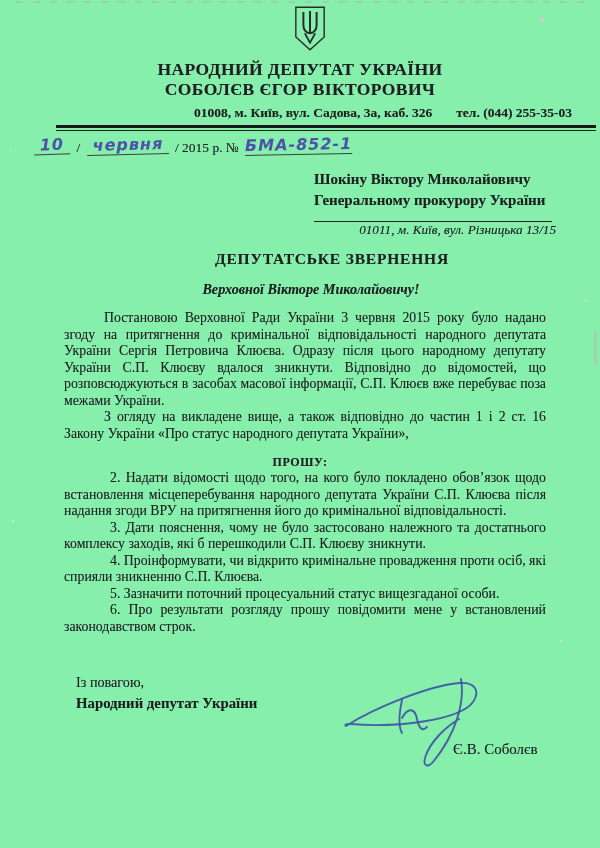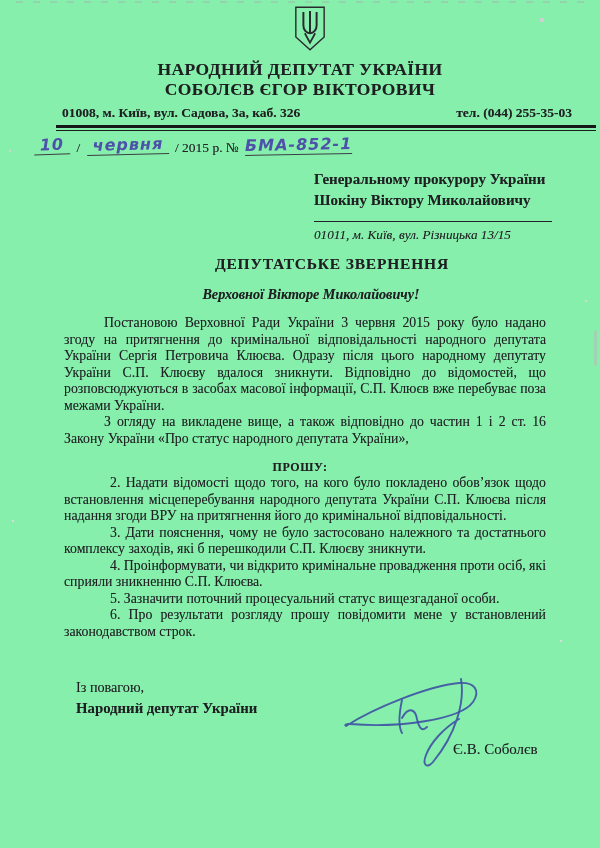--- a/index.html
+++ b/index.html
@@ -20,39 +20,39 @@
   .scan-streak{position:absolute;right:3px;top:330px;width:3px;height:36px;
     background:#b9b9bc;opacity:.55;border-radius:2px;}
   .scan-specks{position:absolute;left:0;top:0;width:2px;height:2px;background:transparent;
     box-shadow:541px 19px 0 1px #cfcfd2, 9px 150px 0 0 #d2d2d5, 585px 300px 0 0 #d6d6d8,
                12px 520px 0 0 #dcdcde, 560px 640px 0 0 #dadadc;}
   
   .emblem{position:relative;margin:5px 0 0 293px;width:34px;height:47px;}
   .hdr-line1{margin-top:7px;text-align:center;font-weight:bold;font-size:17.5px;
     letter-spacing:.4px;line-height:20px;}
   .hdr-line2{text-align:center;font-weight:bold;font-size:17.5px;letter-spacing:.4px;line-height:21px;}
-  .addr-row{display:flex;justify-content:space-between;align-items:baseline;
-    margin:5px 28px 0 62px;font-weight:bold;font-size:13.5px;}
+  .addr-row{display:flex;justify-content:flex-end;align-items:baseline;
+    margin:5px 28px 0 62px;font-weight:bold;font-size:13.5px;gap:24px;}
   .double-rule{margin:4px 4px 0 56px;height:2px;
     border-top:3.2px solid #17171a;border-bottom:1.5px solid #1d1d20;}
   
   .ref-line{margin:7px 0 0 34px;font-size:13.5px;white-space:nowrap;}
   .hw{font-family:"DejaVu Sans",sans-serif;font-style:italic;font-weight:bold;
     color:#4e51a9;font-size:16px;text-shadow:none;letter-spacing:1px;}
   .u-seg{display:inline-block;border-bottom:1.2px solid #3d3d44;text-align:center;
     vertical-align:baseline;line-height:18px;}
   .u-day{min-width:36px;transform:rotate(-2deg) translateY(-2px);}
   .u-month{min-width:82px;transform:rotate(-1.5deg) translateY(-2px);}
   .u-num{min-width:82px;transform:rotate(-1deg) translateY(-2px);}
   .printed-seg{padding:0 3px;color:#232327;}
   
   .recipient{margin:12px 0 0 314px;width:242px;}
   .recipient .r-line{font-weight:bold;font-size:15px;line-height:20.5px;}
   .r-rule{border-top:1.6px solid #232327;margin-top:11px;width:238px;}
-  .r-addr{margin-top:5px;font-style:italic;font-size:13.2px;white-space:nowrap;}
+  .r-addr{font-style:italic;font-size:13.2px;white-space:nowrap;text-align:right;}
   
   .doc-title{margin:12px 0 0 215px;font-weight:bold;font-size:15.5px;letter-spacing:.8px;}
   .salutation{margin-top:13px;text-align:center;padding-left:22px;
     font-weight:bold;font-style:italic;font-size:14.2px;}
   p.body{margin:0 54px 0 64px;font-size:13.8px;line-height:16.5px;
     text-align:justify;text-indent:40px;}
   p.p1{margin-top:12px;}
   .request{margin-top:13px;text-align:center;
     font-weight:bold;font-size:12px;letter-spacing:.6px;}
   p.item{text-indent:46px;}
@@ -95,22 +95,22 @@
 
   <div class="ref-line">
     <span class="hw u-seg u-day">10</span>
     <span class="printed-seg">/</span>
     <span class="hw u-seg u-month">червня</span>
     <span class="printed-seg">/ 2015 р. №</span>
     <span class="hw u-seg u-num">БМА-852-1</span>
   </div>
 
   <div class="recipient">
+    <div class="r-line">Шокіну Віктору Миколайовичу</div>
     <div class="r-line">Генеральному прокурору України</div>
-    <div class="r-line">Шокіну Віктору Миколайовичу</div>
     <div class="r-rule"></div>
     <div class="r-addr">01011, м. Київ, вул. Різницька 13/15</div>
   </div>
 
   <div class="doc-title">ДЕПУТАТСЬКЕ ЗВЕРНЕННЯ</div>
   <div class="salutation">Верховної Вікторе Миколайовичу!</div>
 
   <p class="body p1">Постановою Верховної Ради України 3 червня 2015 року було надано згоду на притягнення до кримінальної відповідальності народного депутата України Сергія Петровича Клюєва. Одразу після цього народному депутату України С.П. Клюєву вдалося зникнути. Відповідно до відомостей, що розповсюджуються в засобах масової інформації, С.П. Клюєв вже перебуває поза межами України.</p>
   <p class="body">З огляду на викладене вище, а також відповідно до частин 1 і 2 ст. 16 Закону України «Про статус народного депутата України»,</p>
 

